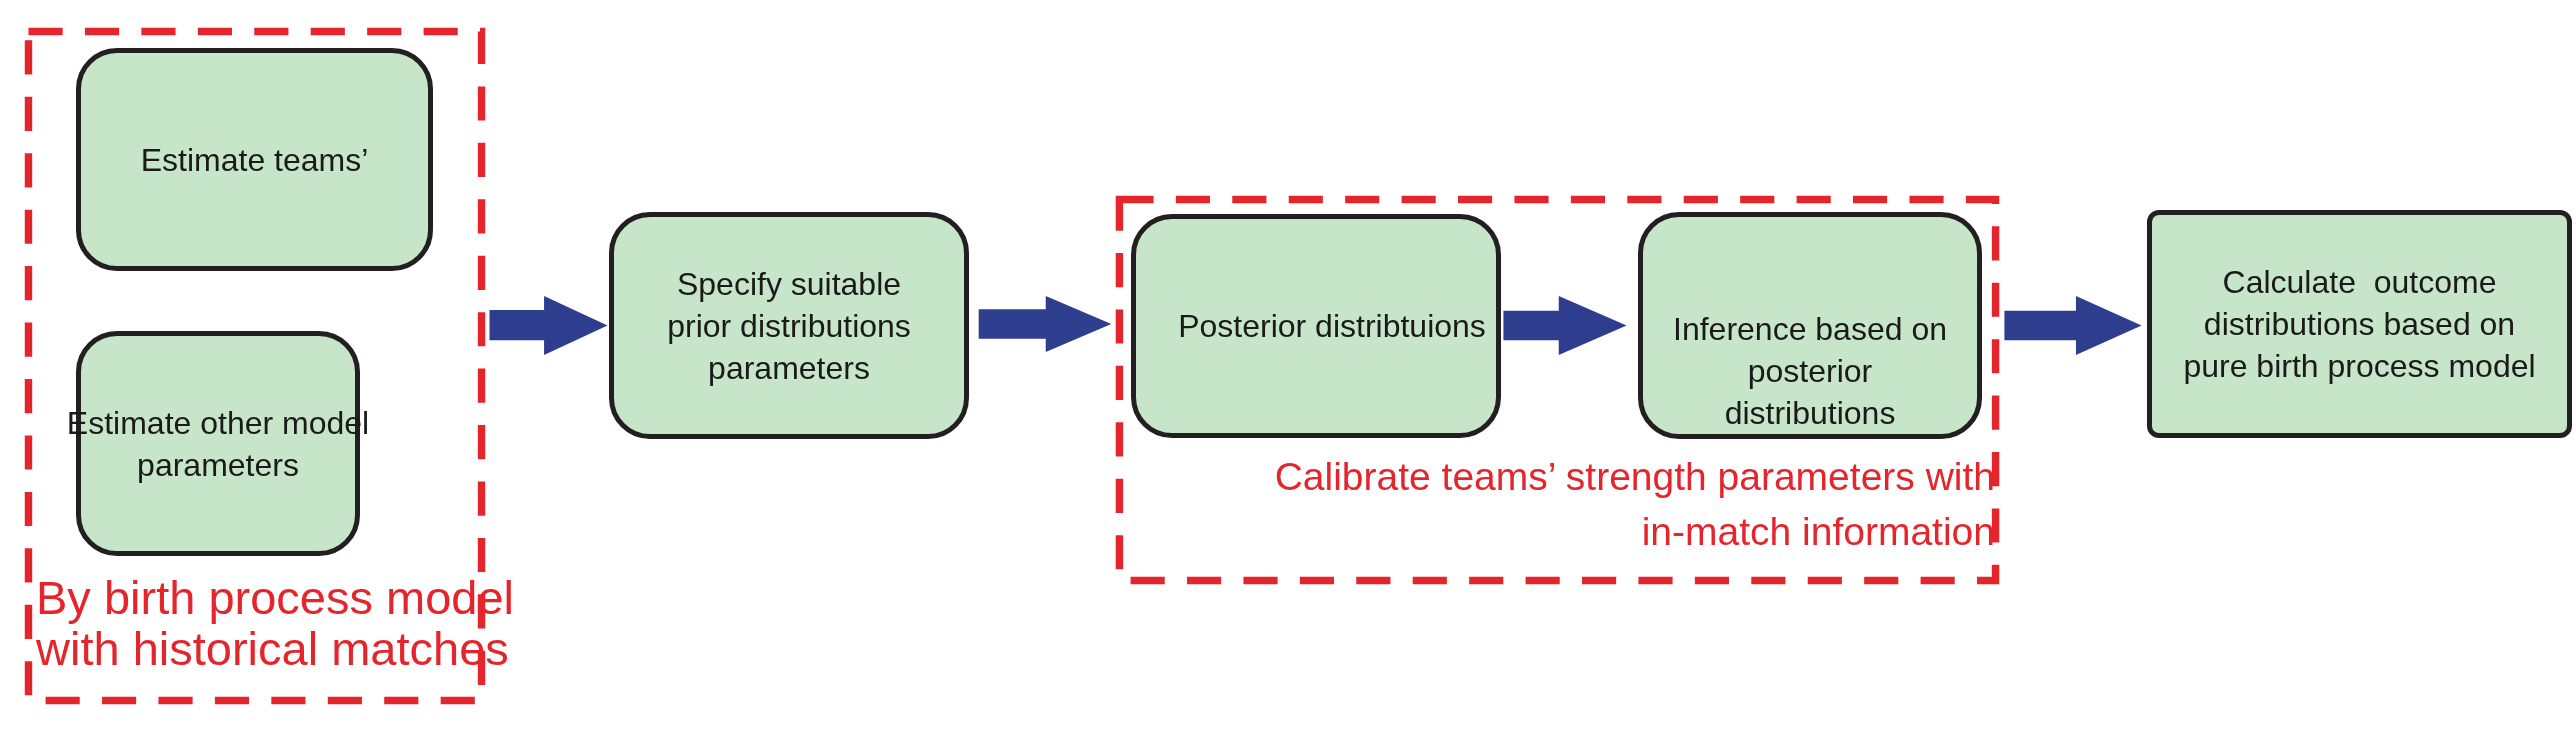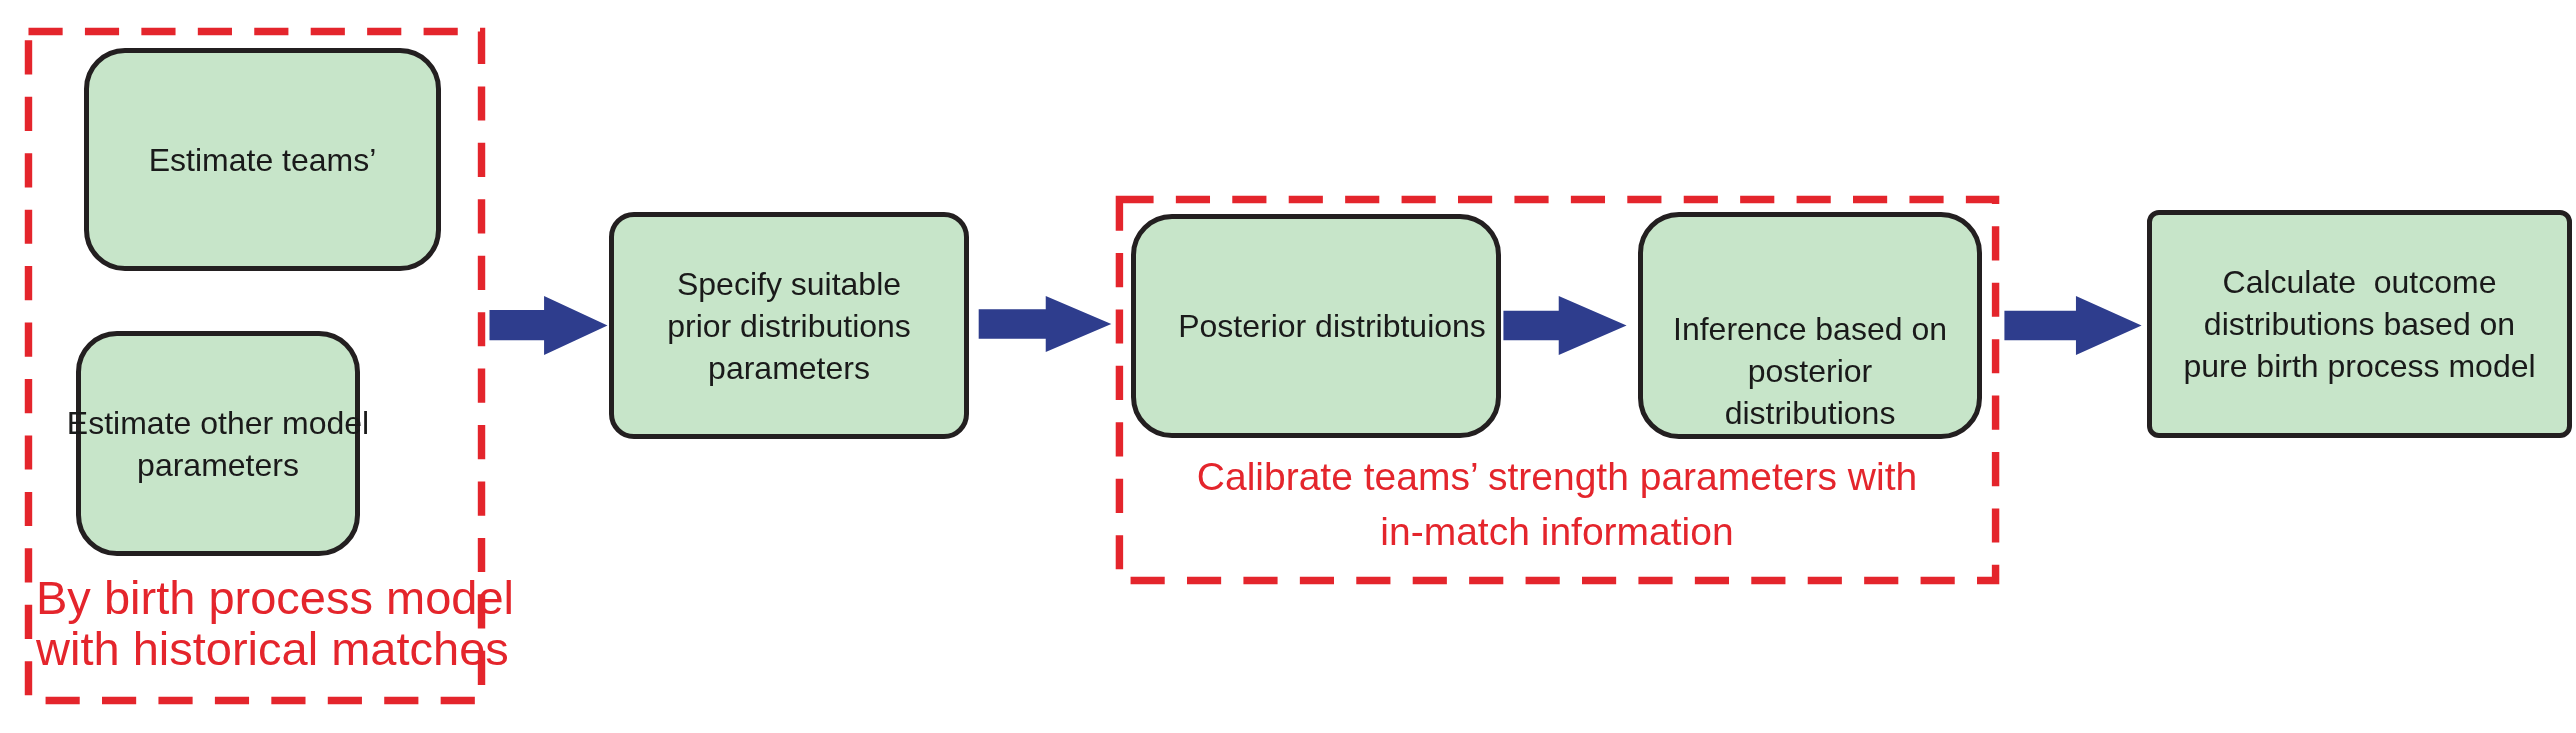--- a/index.html
+++ b/index.html
@@ -35,26 +35,26 @@
   }
   .group-caption {
     position: absolute;
     color: #e4252c;
     text-align: center;
     font-weight: normal;
   }
   .caption-line { white-space: pre; }
   #caption-historical { left: 36px; top: 572px; width: 453px; }
   #caption-historical .caption-line { font-size: 47px; line-height: 51px; }
-  #caption-calibrate { left: 1119px; top: 449px; width: 876px; }
+  #caption-calibrate { left: 1119px; top: 449px; width: 876px; text-align: right; }
   #caption-calibrate .caption-line { font-size: 39px; line-height: 55px; }
 
-  #box-estimate-teams   { left: 84px;  top: 48px;  width: 357px; height: 223px; }
+  #box-estimate-teams   { left: 76px;  top: 48px;  width: 357px; height: 223px; }
   #box-estimate-other   { left: 76px;  top: 331px; width: 284px; height: 225px; }
-  #box-specify-priors   { left: 609px;  top: 212px; width: 360px; height: 227px; border-radius: 25px; }
+  #box-specify-priors   { left: 609px;  top: 212px; width: 360px; height: 227px; }
   #box-posterior        { left: 1131px; top: 214px; width: 370px; height: 224px; padding-left: 32px; }
   #box-inference        { left: 1638px; top: 212px; width: 344px; height: 227px; justify-content: flex-end; }
   #box-calculate        { left: 2147px; top: 210px; width: 425px; height: 228px; border-radius: 12px; }
 
   #arrow-1 { left: 489px;  top: 296px; }
   #arrow-2 { left: 978px; top: 296px; }
   #arrow-3 { left: 1503px; top: 296px; }
   #arrow-4 { left: 2004px; top: 296px; }
 
   #border-historical { left: 21px;   top: 24px;  }

